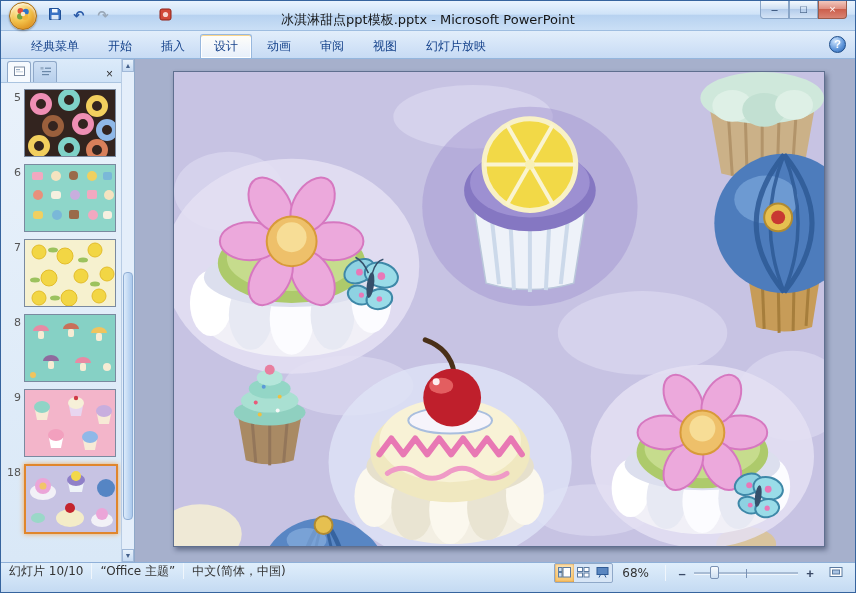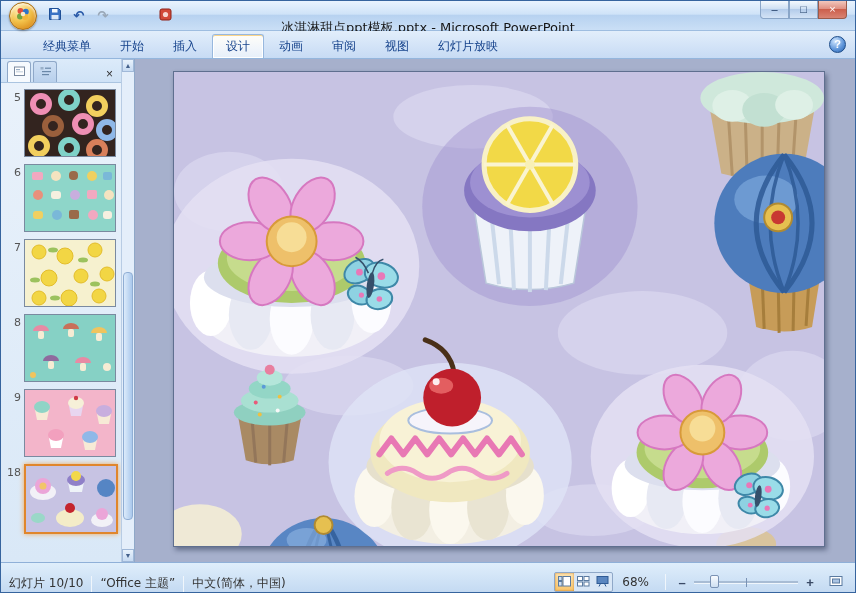--- a/index.html
+++ b/index.html
@@ -12,30 +12,30 @@
     border-bottom:1px solid #9ebde0; }
   .office-btn { width:28px; height:28px; border-radius:50%; margin:0 8px 0 8px; z-index:4;
     background:radial-gradient(circle at 35% 28%, #fdf0b8, #f3c24a 45%, #d98a1a 85%);
     border:1px solid #a96e15; box-shadow:inset 0 2px 3px rgba(255,255,255,.8), 0 1px 2px rgba(0,0,0,.35);
     display:flex; align-items:center; justify-content:center; cursor:pointer; }
   .qat { display:flex; align-items:center; gap:4px; z-index:4; }
   .qat-btn { width:20px; height:19px; border:none; background:transparent; display:flex; align-items:center; justify-content:center; font-size:13px; cursor:pointer; }
   .glyph-undo { color:#2a5aa8; font-weight:bold; }
   .glyph-redo { color:#9aa8b8; font-weight:bold; }
   .qat-red { margin-left:38px; }
-  .title { position:absolute; left:0; right:0; top:12px; height:30px; line-height:30px; text-align:center; font-size:13px; color:#151515; pointer-events:none; }
+  .title { position:absolute; left:0; right:0; top:4px; height:30px; line-height:30px; text-align:center; font-size:13px; color:#151515; pointer-events:none; }
   .win-controls { position:absolute; top:0; right:8px; display:flex; z-index:5; }
   .win-btn { width:29px; height:18px; border:1px solid #8aa6c8; border-top:none; font-size:11px; line-height:15px; color:#16335c; text-align:center; cursor:pointer;
     background:linear-gradient(#f4f9fe, #cfe0f3 45%, #b4ccea 50%, #d3e3f6); }
   .win-btn.min { border-radius:0 0 0 4px; }
   .win-btn.close { border-radius:0 0 4px 0; color:#fff;
     background:linear-gradient(#f2c7bd, #e09184 45%, #cc5f4c 50%, #d98372); border-color:#9a5a4a; }
 
   
-  .tabrow { height:28px; flex:0 0 28px; display:flex; align-items:flex-end; padding-left:28px;
+  .tabrow { height:28px; flex:0 0 28px; display:flex; align-items:flex-end; padding-left:16px;
     background:linear-gradient(#e2eefb, #c7dbf4); border-bottom:1px solid #94b6dd; position:relative; }
   .tab { height:24px; line-height:23px; padding:0 13px; font-size:12px; color:#15428b; cursor:pointer;
     border:1px solid transparent; border-bottom:none; border-radius:3px 3px 0 0; margin-right:1px; white-space:nowrap; }
   .tab.active { background:linear-gradient(#fffef9, #f0f5fb 60%, #e6effa); border-color:#98b8de;
     box-shadow:inset 0 1px 0 #fbd58a, inset 0 0 0 1px #ffffff; }
   .help-btn { position:absolute; right:9px; top:5px; width:17px; height:17px; border-radius:50%;
     background:radial-gradient(circle at 35% 28%, #cfe6ff, #5a92d8 60%, #2a62ac); border:1px solid #1d4c88;
     color:#fff; font-size:11px; font-weight:bold; text-align:center; line-height:15px; cursor:pointer; }
 
   
@@ -60,21 +60,21 @@
   .scroll-track { flex:1; position:relative; }
   .scroll-thumb { position:absolute; left:1px; right:1px; top:42%; height:52%; border-radius:4px; cursor:pointer;
     background:linear-gradient(90deg,#dcebfb,#aac8ec); border:1px solid #90aed4; }
 
   .main { flex:1; position:relative; }
   .slide { position:absolute; left:38px; top:12px; width:652px; height:476px; background:#c7c3e3;
     border:1px solid #5f6f8f; box-shadow:2px 3px 5px rgba(20,30,60,.45); cursor:default; }
   .slide svg { display:block; width:100%; height:100%; }
 
   
-  .statusbar { height:30px; flex:0 0 30px; display:flex; align-items:flex-end; padding:0 8px;
+  .statusbar { height:30px; flex:0 0 30px; display:flex; align-items:flex-start; padding:0 8px;
     background:linear-gradient(#dfeefb,#c4daf2); border-top:1px solid #8fb0d8; font-size:12px; color:#333; }
   .sb-div { width:1px; height:16px; background:#9ab2d0; border-right:1px solid #f0f6fc; margin:0 8px; }
   .sb-right { margin-left:auto; display:flex; align-items:center; }
   .view-btns { display:flex; border:1px solid #8fa8c8; border-radius:2px; overflow:hidden; margin-right:9px; background:#d8e6f6; }
   .view-btn { width:19px; height:18px; border:none; background:transparent; display:flex; align-items:center; justify-content:center; cursor:pointer; padding:0; }
   .view-btn.active { background:linear-gradient(#fde3b0,#f8c46a); box-shadow:inset 0 0 2px #c07820; }
   .zoom-label { margin:0 8px 0 0; cursor:pointer; }
   .zoom-btn { width:16px; height:16px; border:none; background:transparent; font-weight:bold; color:#3a4a66; font-size:13px; line-height:13px; cursor:pointer; padding:0; }
   .zoom-slider { width:104px; height:16px; position:relative; margin:0 4px; cursor:pointer; }
   .z-track { position:absolute; left:0; right:0; top:7px; height:3px; background:#a8bcd4; border-bottom:1px solid #f0f6fc; }

